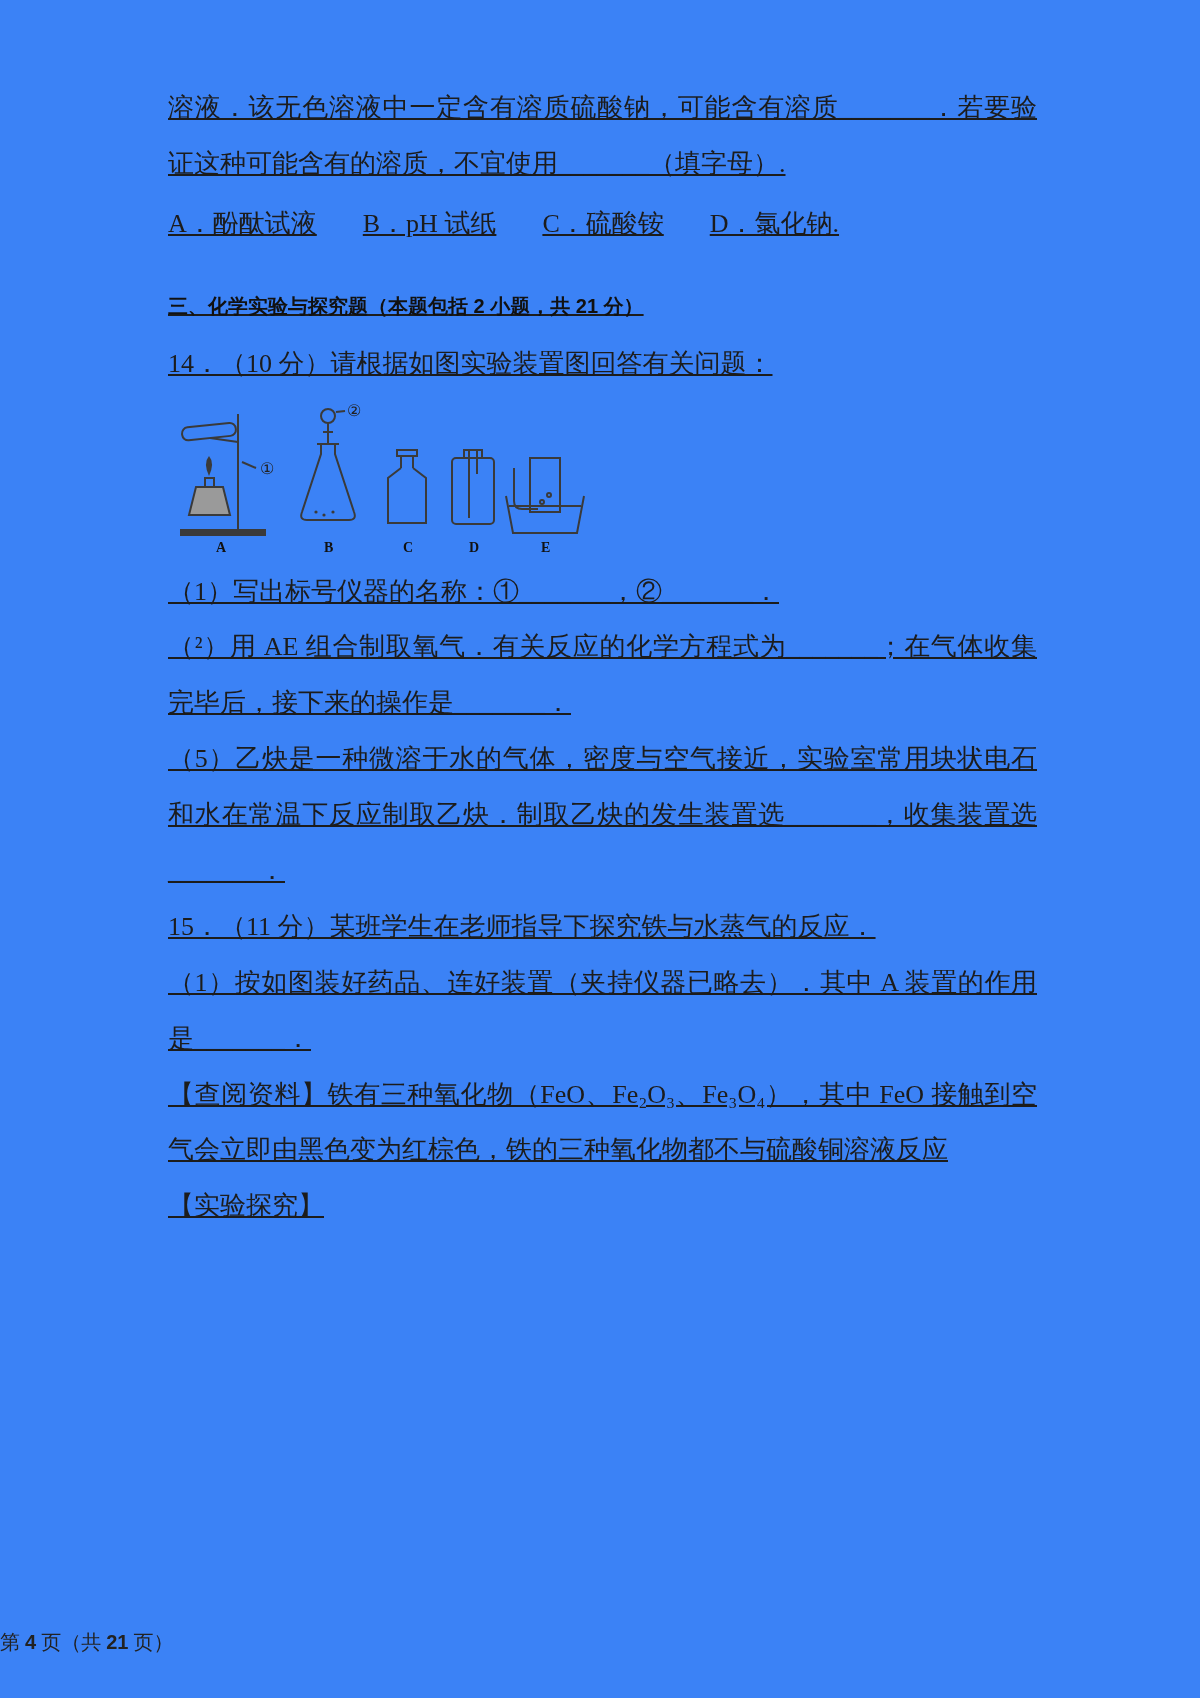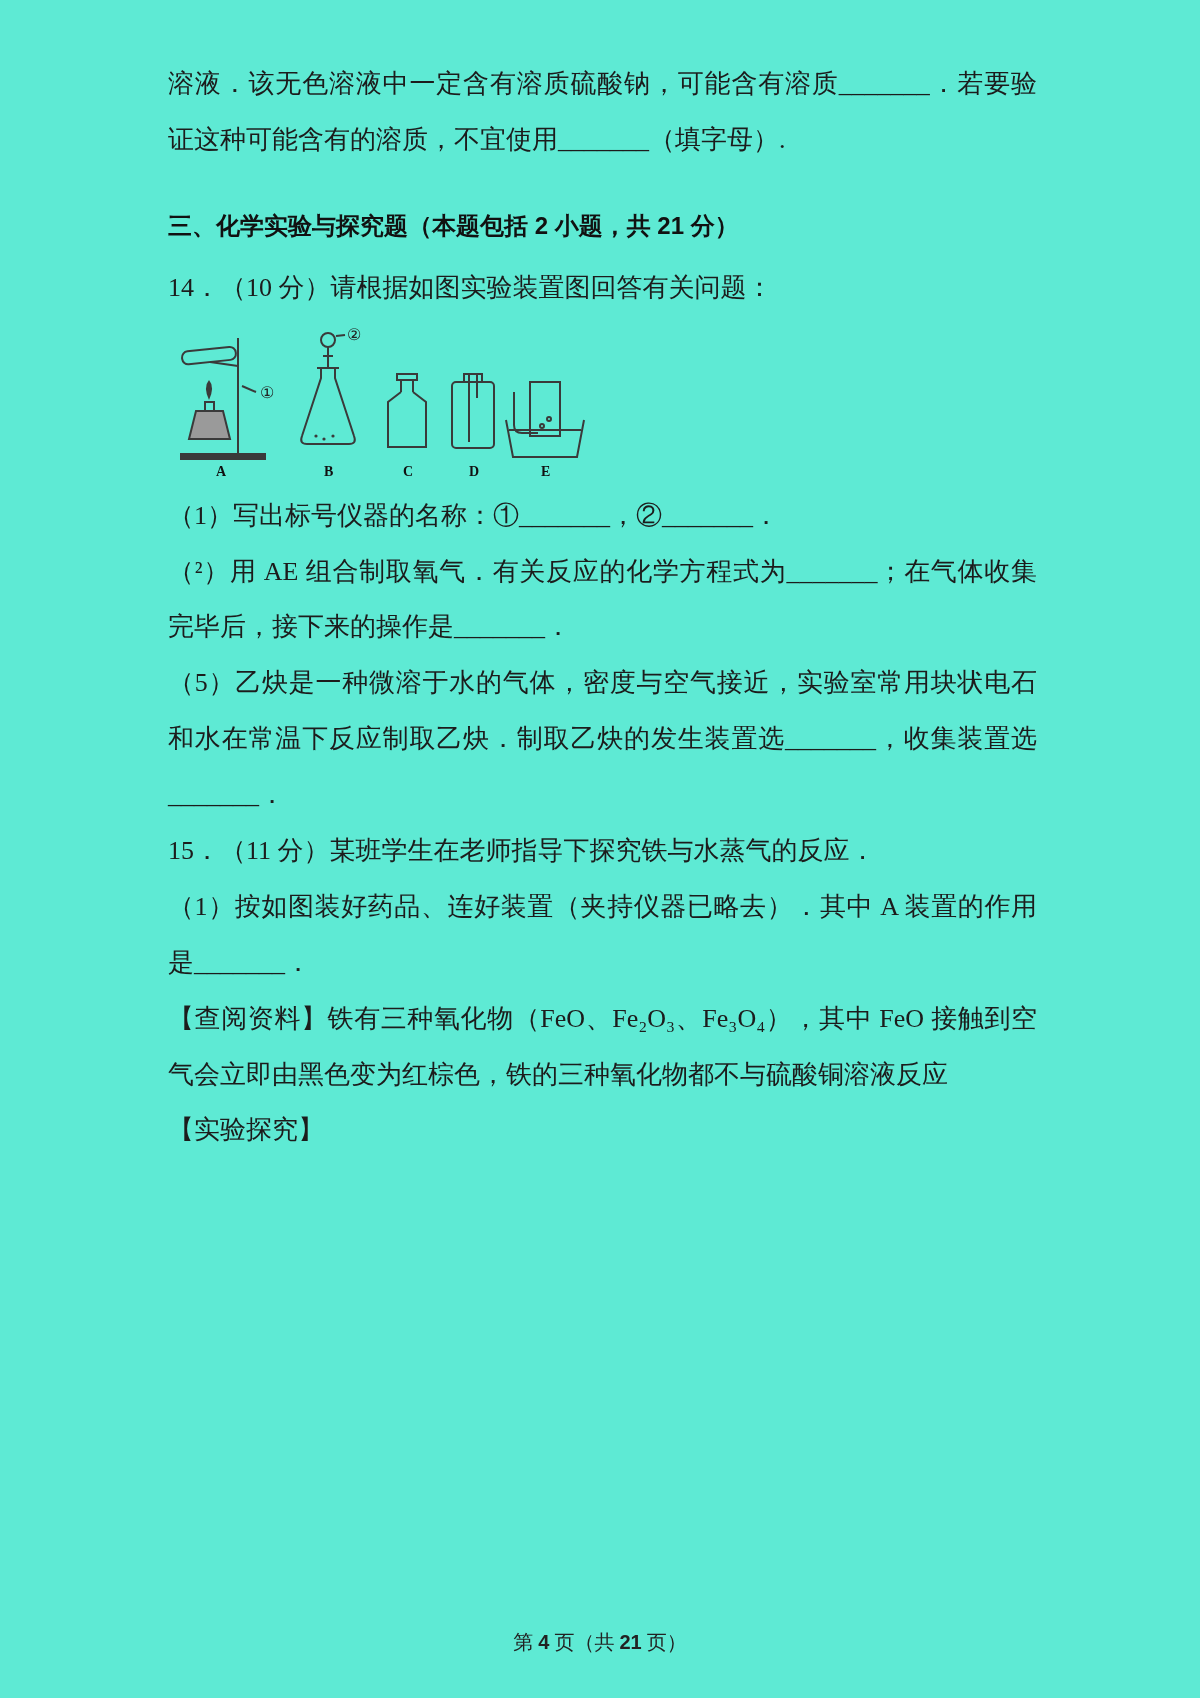--- a/index.html
+++ b/index.html
@@ -1,51 +1,58 @@
 <!DOCTYPE html>
 <html><head>
 <meta charset="utf-8">
 <style>
   html,body{margin:0;padding:0;background:#ffffff;}
   .page{
     position:relative;
     width:1200px;height:1698px;
     box-sizing:border-box;
-    padding:56px 163px 0 168px;
-    background:#5eead4;
+    padding:80px 163px 0 168px;
+    background:#3b82f6;
     font-family:"Liberation Serif","DejaVu Serif",serif;
     font-size:26px;color:#1c1c1c;
     overflow:hidden;
+    text-decoration:underline;
   }
   .para{margin:0;text-align:justify;line-height:2.15;}
   .options{display:flex;flex-wrap:nowrap;line-height:2.15;margin-top:4px;}
   .options span{margin-right:46px;white-space:nowrap;}
   .section-heading{
     margin:34px 0 10px 0;
     font-family:"Liberation Sans","DejaVu Sans",sans-serif;
-    font-weight:700;font-size:24px;line-height:2.0;color:#111;
+    font-weight:700;font-size:20px;line-height:2.0;color:#111;
   }
   .figure-wrap{margin:10px 0 8px 8px;}
   .apparatus{display:block;}
   .callout{font-size:16px;fill:#222;font-family:"Liberation Serif",serif;}
   .figlabel{font-size:14px;font-weight:bold;fill:#111;font-family:"Liberation Serif",serif;}
   .footer{
     position:absolute;left:0;right:0;bottom:42px;
-    text-align:center;font-size:20px;color:#222;
+    text-align:left;font-size:20px;color:#222;
     font-family:"Liberation Serif",serif;
   }
   .footer b{font-family:"Liberation Sans",sans-serif;font-weight:700;}
 </style>
 </head>
 <body>
 
 <div class="page">
 
   <p class="para">溶液．该无色溶液中一定含有溶质硫酸钠，可能含有溶质_______．若要验证这种可能含有的溶质，不宜使用_______（填字母）.</p>
 
+  <div class="options">
+    <span>A．酚酞试液</span>
+    <span>B．pH 试纸</span>
+    <span>C．硫酸铵</span>
+    <span>D．氯化钠.</span>
+  </div>
 
   <h2 class="section-heading">三、化学实验与探究题（本题包括 2 小题，共 21 分）</h2>
 
   <p class="para">14．（10 分）请根据如图实验装置图回答有关问题：</p>
 
   <div class="figure-wrap">
     <svg class="apparatus" viewBox="0 0 412 154" width="412" height="154" aria-hidden="true">
       <g stroke="#3a3a3a" stroke-width="2" fill="none">
 
         <g>

